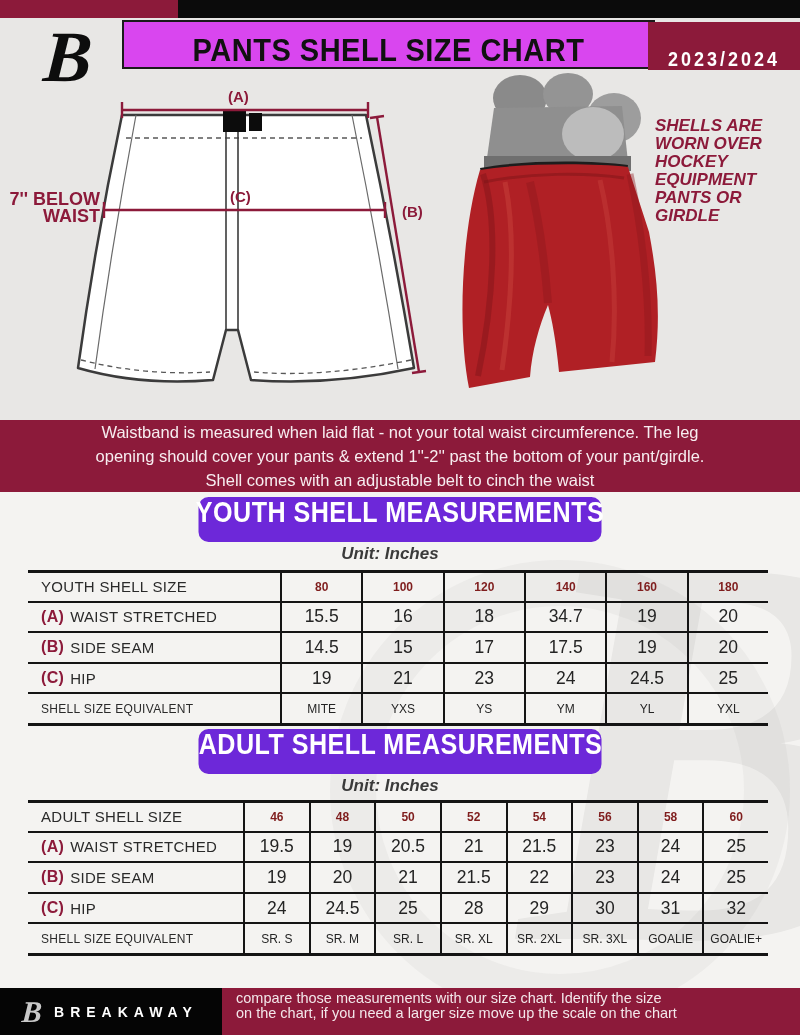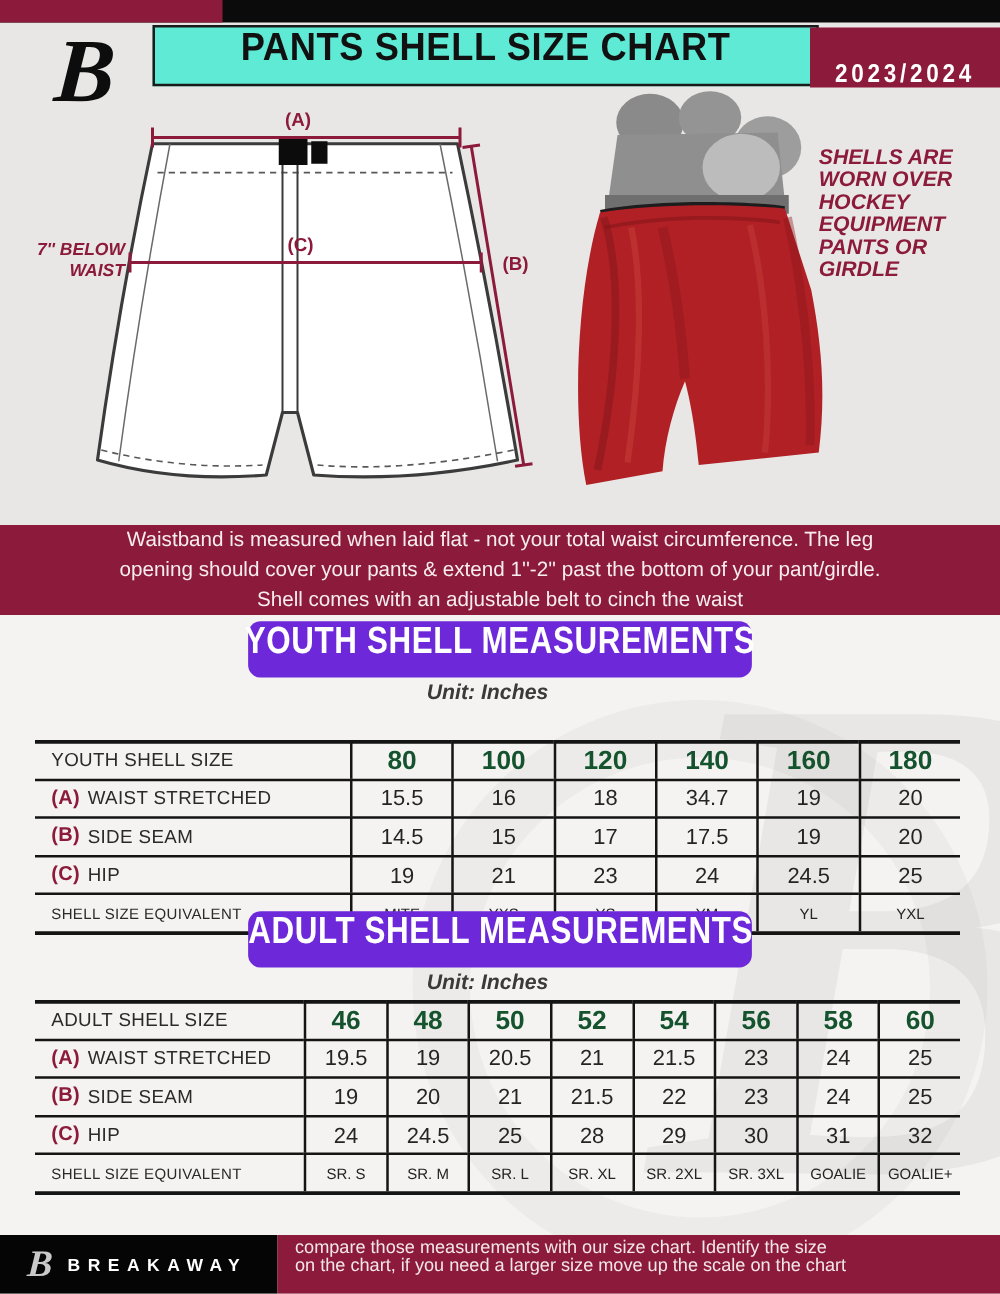--- a/index.html
+++ b/index.html
@@ -11,37 +11,37 @@
     --maroon:#8c1a3a;
   }
   .abs { position:absolute; }
 
   
   #strip-black { left:0; top:0; width:800px; height:18px; background:#0b0b0b; }
   #strip-maroon { left:0; top:0; width:178px; height:18px; background:var(--maroon); }
   #logo-top { left:28px; top:18px; width:80px; height:78px; font-family:"Liberation Serif",serif;
     font-style:italic; font-weight:bold; font-size:72px; color:#0d0d0d; line-height:78px; text-align:center;
     transform:skewX(-4deg); }
-  #title-box { left:122px; top:20px; width:533px; height:49px; background:#5eead4;
-    border:2px solid #1a1a1a; display:flex; align-items:flex-start; justify-content:center; }
+  #title-box { left:122px; top:20px; width:533px; height:49px; background:#d946ef;
+    border:2px solid #1a1a1a; display:flex; align-items:flex-end; justify-content:center; }
   #title-box .t { font-size:29px; font-weight:bold; color:#111; letter-spacing:.5px;
     display:inline-block; transform:scaleY(1.08); white-space:nowrap; }
   #season-badge { left:648px; top:22px; width:152px; height:48px; background:var(--maroon);
     display:flex; align-items:flex-end; justify-content:center; }
   #season-badge .t { color:#fff; font-weight:bold; font-size:18px; letter-spacing:3px;
     display:inline-block; transform:scaleY(1.15); white-space:nowrap; }
 
   
   #diagram-svg { left:0; top:70px; }
   .dim-label { color:var(--maroon); font-weight:bold; font-size:15px; }
   #label-a { left:228px; top:88px; }
   #label-c { left:230px; top:188px; }
   #label-b { left:402px; top:203px; }
   #waist-note { left:8px; top:191px; width:92px; text-align:right; color:var(--maroon);
-    font-style:italic; font-size:14px; line-height:17px; font-weight:bold; }
+    font-size:18px; line-height:17px; font-weight:bold; }
   #photo-caption { left:655px; top:117px; width:134px; color:var(--maroon);
     font-style:italic; font-size:17px; line-height:18px; font-weight:bold; }
 
   
   #notice { left:0; top:420px; width:800px; height:72px; background:var(--maroon);
     display:flex; flex-direction:column; align-items:center; justify-content:center; }
   #notice div { color:#f7edf0; font-size:16.5px; line-height:24px; white-space:nowrap; }
 
   
   #lower { left:0; top:492px; width:800px; height:496px; background:#f4f3f1; }
@@ -55,21 +55,21 @@
     border-radius:10px; display:flex; align-items:flex-start; justify-content:center; }
   .section-banner .t { color:#fff; font-weight:bold; font-size:27px; letter-spacing:.5px;
     display:inline-block; transform:scale(.93,1.12); white-space:nowrap; }
   #youth-banner { top:497px; }
   #adult-banner { top:729px; }
   .unit { width:780px; text-align:center; font-style:italic; font-size:17px; color:#3a3a3a; font-weight:bold; }
   #youth-unit { left:0; top:544px; }
   #adult-unit { left:0; top:776px; }
 
   .size-table { left:28px; width:740px; display:grid; grid-auto-rows:30.6px; border-bottom:3px solid #141414; }
-  #youth-table { top:592px; grid-template-columns:252px repeat(6,1fr); }
+  #youth-table { top:570px; grid-template-columns:252px repeat(6,1fr); }
   #adult-table { top:800px; grid-template-columns:215px repeat(8,1fr); }
   .size-table .cell { display:flex; align-items:center; justify-content:center;
     border-top:2.5px solid #141414; color:#242424; font-size:17.5px; overflow:hidden; }
   .size-table .cell.lbl { justify-content:flex-start; padding-left:13px; font-size:15px;
     letter-spacing:.3px; color:#2a2a2a; white-space:nowrap; }
   .size-table .cell.data { border-left:2px solid #141414; }
   .size-table .prefix { color:var(--maroon); font-weight:bold; font-size:16px; margin-right:6px; }
 
   
   #footer-black { left:0; top:988px; width:222px; height:47px; background:#050505;
@@ -78,21 +78,21 @@
     font-size:30px; color:#c9c9c9; margin-left:22px; transform:skewX(-4deg); }
   #footer-brand { color:#fff; font-weight:bold; font-size:14px; letter-spacing:6px; margin-left:12px;
     white-space:nowrap; }
   #footer-maroon { left:222px; top:988px; width:578px; height:47px; background:var(--maroon);
     padding:3px 0 0 14px; }
   #footer-maroon div { color:#f3e7ea; font-size:14.5px; line-height:14.5px; white-space:nowrap; }
   #footer-maroon div { line-height:14.8px; }
 </style>
 <style>
   .size-table .r0c { border-top:3px solid #141414 !important; }
-  .size-table .r0c.data { font-weight:bold; font-size:21px; color:#14532d; }
+  .size-table .r0c.data { font-weight:bold; font-size:12px; color:#7f1d1d; }
   .size-table .cell.last { font-size:12px; }
 </style></head>
 <body>
 
 <div class="abs" id="strip-black"></div>
 <div class="abs" id="strip-maroon"></div>
 <div class="abs" id="logo-top">B</div>
 <div class="abs" id="title-box">
   <span class="t">PANTS SHELL SIZE CHART</span>
 </div>

